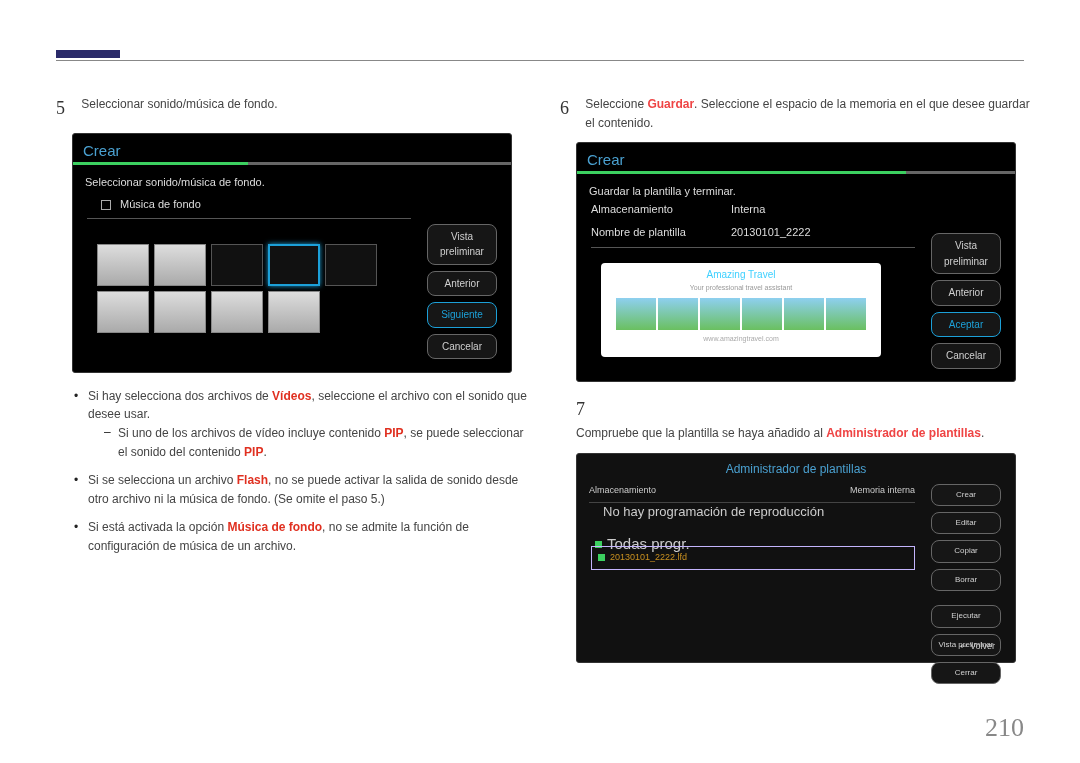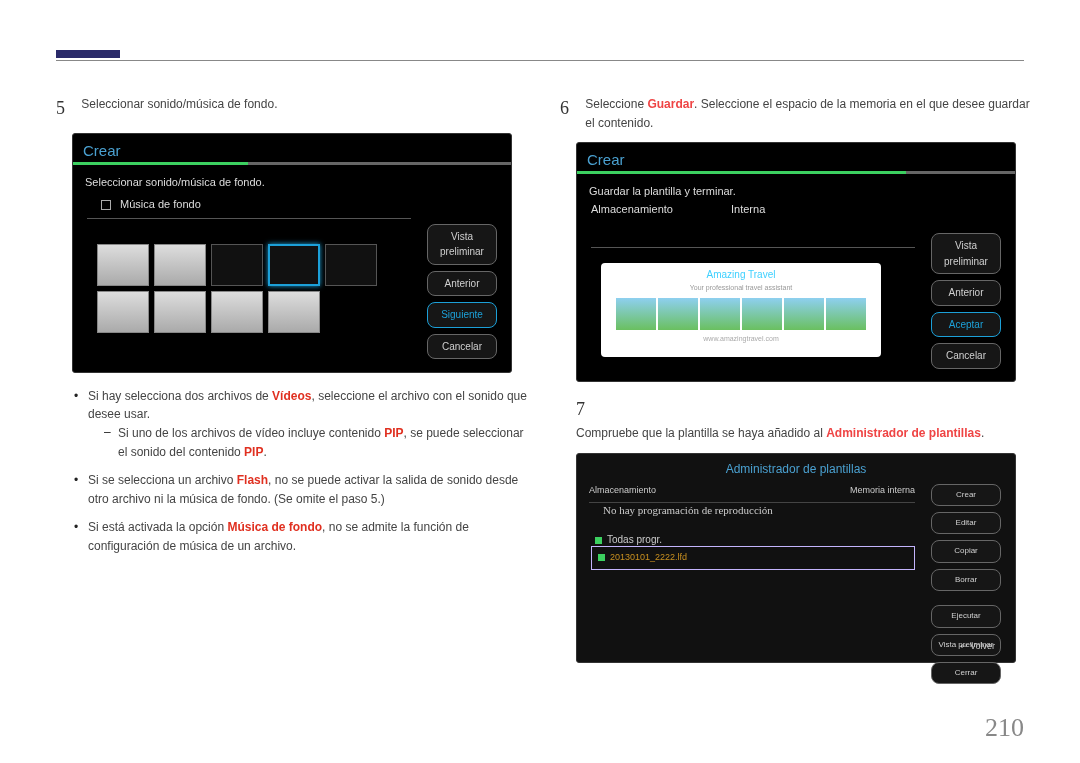--- a/index.html
+++ b/index.html
@@ -37,22 +37,22 @@
   .preview-card .thumbs{ display:flex; gap:2px; margin-top:4px;}
   .preview-card .thumbs div{ width:40px; height:32px; background:linear-gradient(#8ed0f0,#6ac060);}
   .preview-card .purl{ font-size:7px; color:#aaa; margin-top:4px;}
   .screen2 .fields{ position:absolute; top:58px; left:14px; font-size:11px; }
   .screen2 .fields .fr{ display:flex; margin-bottom:6px;}
   .screen2 .fields .fr .lab{ width:140px;}
   
   .screen3 { margin-top:10px; margin-left:16px; width:440px; height:210px; background:#111; border:1px solid #333; border-radius:3px; position:relative; color:#ccc;}
   .screen3 .h { position:absolute; top:6px; left:0; right:0; text-align:center; font-size:12px; color:#4aa0d0;}
   .screen3 .tblh { position:absolute; top:30px; left:12px; right:100px; border-bottom:1px solid #444; display:flex; justify-content:space-between; font-size:9px; padding-bottom:4px;}
-  .screen3 .sub1 { position:absolute; top:48px; left:26px; font-size:11px;font-family:Liberation Serif, serif;}
-  .screen3 .sub2 { position:absolute; top:78px; left:18px; font-size:10px;}
+  .screen3 .sub1 { position:absolute; top:48px; left:26px; font-size:13px;}
+  .screen3 .sub2 { position:absolute; top:78px; left:18px; font-size:15px;}
   .screen3 .sub2 .m{ display:inline-block; width:7px; height:7px; background:#3cd060; margin-right:5px; vertical-align:middle;}
   .screen3 .file { position:absolute; top:92px; left:14px; right:100px; border:1px solid #c4b5fd; padding:4px 6px; font-size:9px; color:#c99020;}
   .screen3 .file .m{ display:inline-block; width:7px; height:7px; background:#3cd060; margin-right:5px; vertical-align:middle;}
   .screen3 .sidebtns { position:absolute; top:30px; right:14px; width:70px;}
   .screen3 .foot { position:absolute; bottom:8px; right:20px; font-size:9px;}
   .pagenum { position:absolute; bottom:20px; right:56px; font-family: Georgia, 'Times New Roman', serif; font-size:26px; color:#888;}
 </style>
 </head>
 <body>
 
@@ -119,20 +119,24 @@
 
   <div class="screen screen2">
     <div class="title">Crear</div>
     <div class="progress" style="background:linear-gradient(90deg,#3cd060 0%,#3cd060 75%,#666 75%,#666 100%);"></div>
     <div class="prompt">Guardar la plantilla y terminar.</div>
     <div class="fields">
       <div class="fr">
         <div class="lab">Almacenamiento</div>
         <div>Interna</div>
       </div>
+      <div class="fr">
+        <div class="lab">Nombre de plantilla</div>
+        <div>20130101_2222</div>
+      </div>
     </div>
     <div style="position:absolute; top:104px; left:14px; right:100px; height:1px; background:#555;"></div>
     <div class="btns">
       <div class="btn">Vista preliminar</div>
       <div class="btn">Anterior</div>
       <div class="btn active">Aceptar</div>
       <div class="btn">Cancelar</div>
     </div>
     <div class="preview-card">
       <div class="ptitle">Amazing Travel</div>

